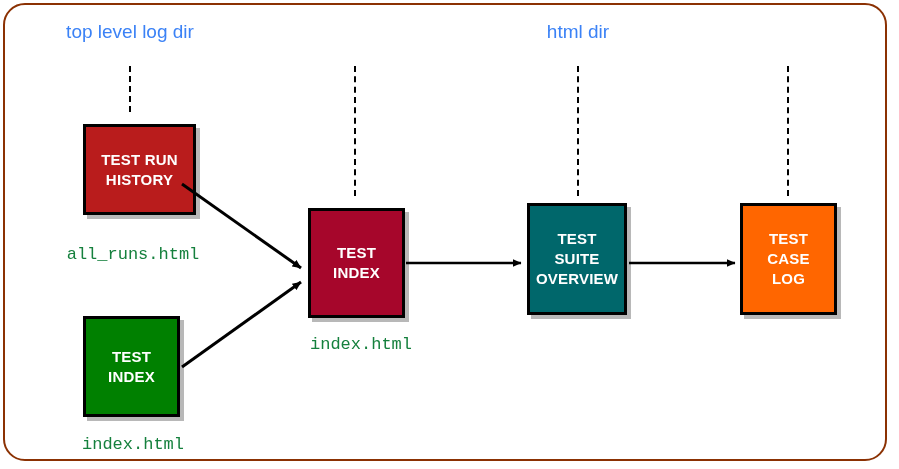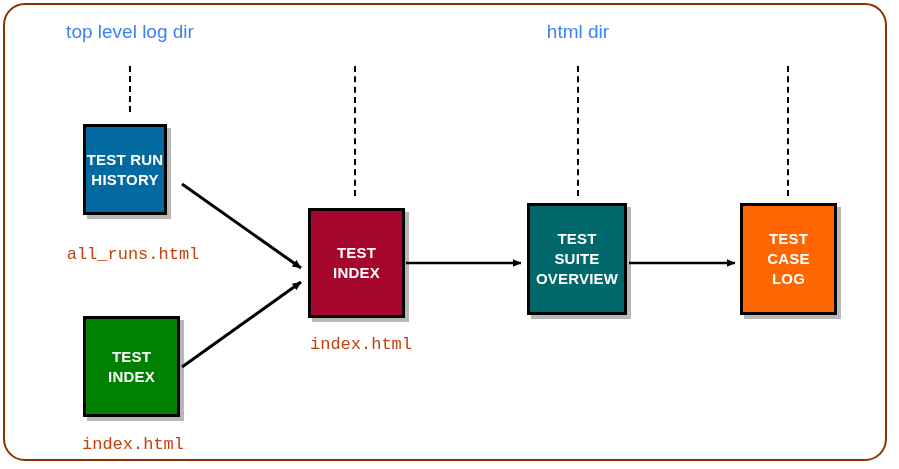--- a/index.html
+++ b/index.html
@@ -63,21 +63,21 @@
     display: flex;
     align-items: center;
     justify-content: center;
     box-shadow: 4px 4px 0 #b8b8b8;
     white-space: pre-line;
     user-select: none;
   }
   
   .filename {
     position: absolute;
-    color: #c2410c;
+    color: #15803d;
     font-family: "Liberation Mono", monospace;
     font-size: 17px;
     line-height: 20px;
     white-space: nowrap;
     transform: translateX(-50%);
   }
   
   #arrows {
     position: absolute;
     left: 0;
@@ -95,21 +95,21 @@
   <div id="frame"></div>
 
   <div class="col-label" style="left:130px; top:21px;">top level log dir</div>
   <div class="col-label" style="left:578px; top:21px;">html dir</div>
 
   <div class="dash-line" style="left:130px; top:66px; height:46px;"></div>
   <div class="dash-line" style="left:355px; top:66px; height:130px;"></div>
   <div class="dash-line" style="left:578px; top:66px; height:130px;"></div>
   <div class="dash-line" style="left:788px; top:66px; height:130px;"></div>
 
-  <div class="node" style="left:83px;  top:124px; width:84px;  height:91px;  background:#0369a1;">TEST RUN
+  <div class="node" style="left:83px;  top:124px; width:113px;  height:91px;  background:#b91c1c;">TEST RUN
 HISTORY</div>
 
   <div class="node" style="left:83px;  top:316px; width:97px;  height:101px; background:#008000;">TEST
 INDEX</div>
 
   <div class="node" style="left:308px; top:208px; width:97px;  height:110px; background:#A6062B;">TEST
 INDEX</div>
 
   <div class="node" style="left:527px; top:203px; width:100px; height:112px; background:#00676B;">TEST
 SUITE

